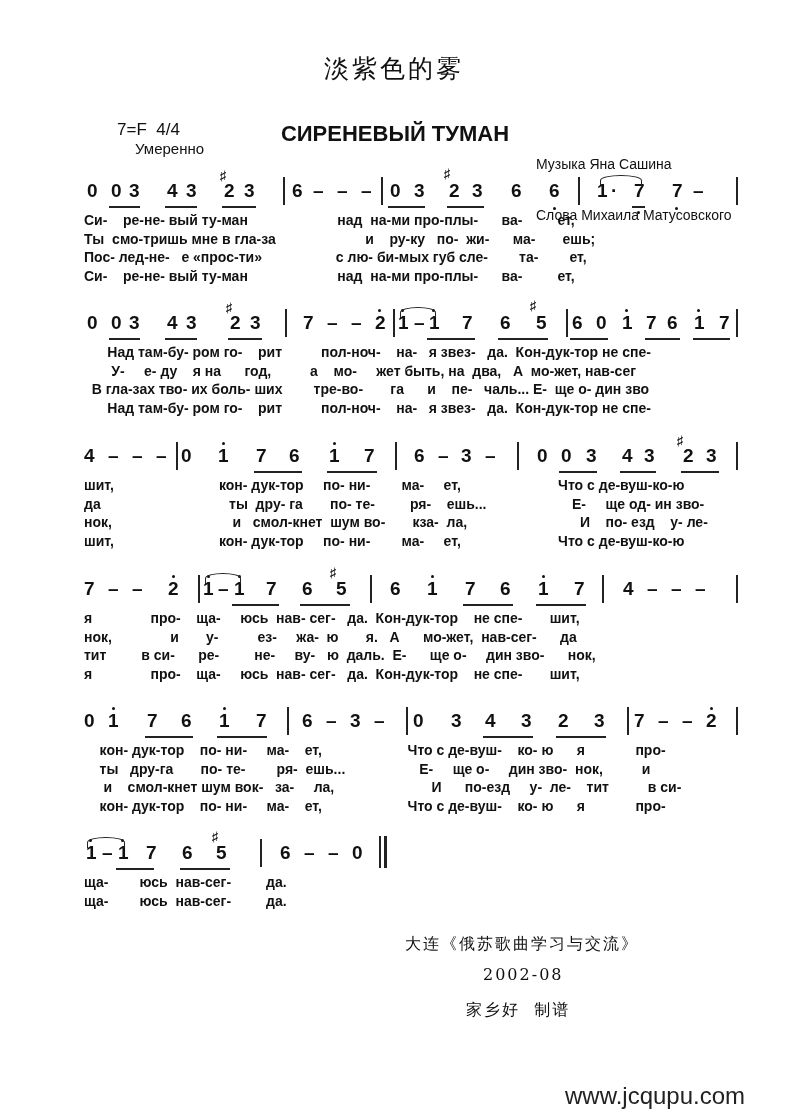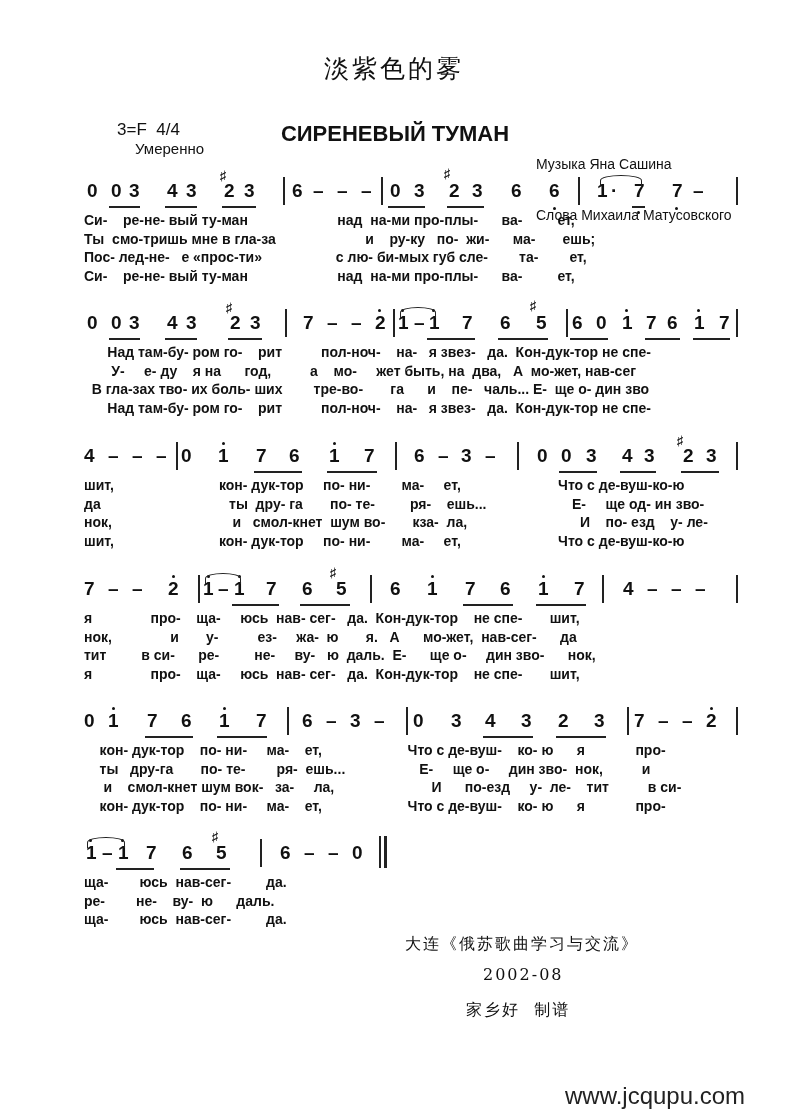--- a/index.html
+++ b/index.html
@@ -18,21 +18,21 @@
   .sharp { position:absolute; font-size:13px; font-weight:bold; }
   .tie { position:absolute; border:1.5px solid #222; border-bottom:none; border-radius:50% 50% 0 0; }
   .footer-cn { font-family:"DejaVu Serif", serif; font-size:16px; letter-spacing:2px; }
   .watermark { left:565px; top:1082px; font-size:24px; color:#222; }
 </style>
 </head>
 <body>
 
 <div class="abs title-cn">淡紫色的雾</div>
 <div class="abs title-ru">СИРЕНЕВЫЙ ТУМАН</div>
-<div class="abs key">3=F  4/4</div>
+<div class="abs key">7=F  4/4</div>
 <div class="abs credits">
   <div>Музыка Яна Сашина</div>
   <div>Слова Михаила Матусовского</div>
 </div>
 <div class="abs tempo">Умеренно</div>
 
 <div id="score">
   <div class="system">
       <div class="abs notes" style="left: 87px; top: 180px;">0</div>
       <div class="abs notes" style="left: 111px; top: 180px;">0</div>
@@ -159,21 +159,21 @@
       <div class="abs notes" style="left: 86px; top: 842px;">1</div>
       <div class="abs notes" style="left: 102px; top: 842px;">–</div>
       <div class="abs notes" style="left: 118px; top: 842px;">1</div>
       <div class="abs notes" style="left: 146px; top: 842px;">7</div>
       <div class="abs notes" style="left: 182px; top: 842px;">6</div>
       <div class="abs notes" style="left: 216px; top: 842px;">5</div>
       <div class="abs notes" style="left: 280px; top: 842px;">6</div>
       <div class="abs notes" style="left: 304px; top: 842px;">–</div>
       <div class="abs notes" style="left: 328px; top: 842px;">–</div>
       <div class="abs notes" style="left: 352px; top: 842px;">0</div>
-      <div class="abs lyrics" style="left: 84px; top: 873px;"><div>ща-        юсь  нав-сег-         да.</div><div>ре-        не-    ву-  ю      даль.</div><div>ща-        юсь  нав-сег-         да.</div></div>
+      <div class="abs lyrics" style="left: 84px; top: 873px;"><div>ща-        юсь  нав-сег-         да.</div><div>ща-        юсь  нав-сег-         да.</div></div>
     </div>
 </div>
 
 <div id="deco">
 
   <div class="barline" style="left:283px;top:177px;height:28px"></div>
   <div class="barline" style="left:381px;top:177px;height:28px"></div>
   <div class="barline" style="left:578px;top:177px;height:28px"></div>
   <div class="barline" style="left:736px;top:177px;height:28px"></div>
   <div class="uline" style="left:109px;top:206px;width:31px"></div>

